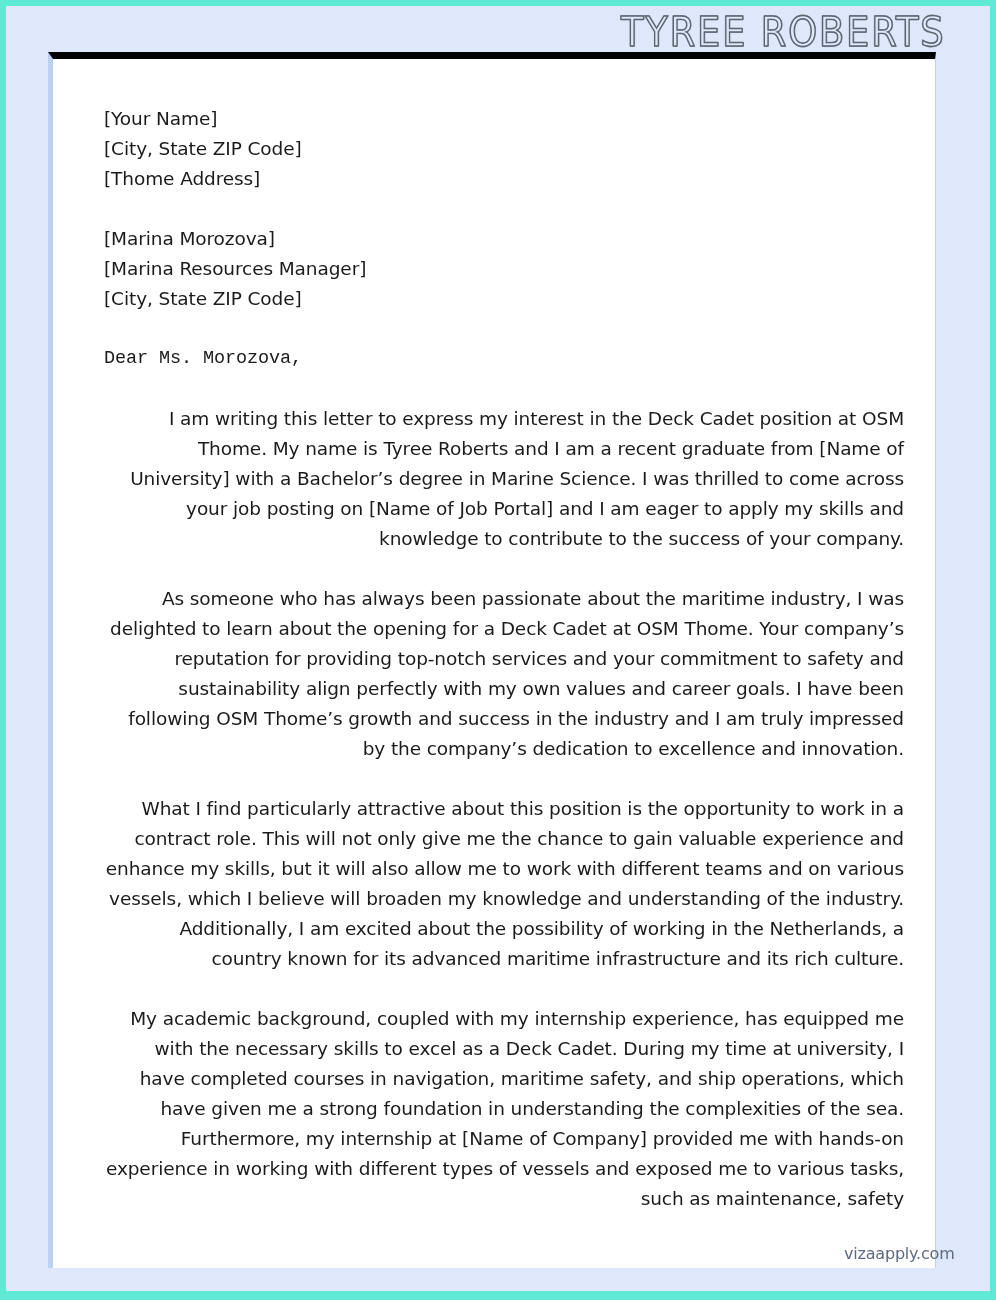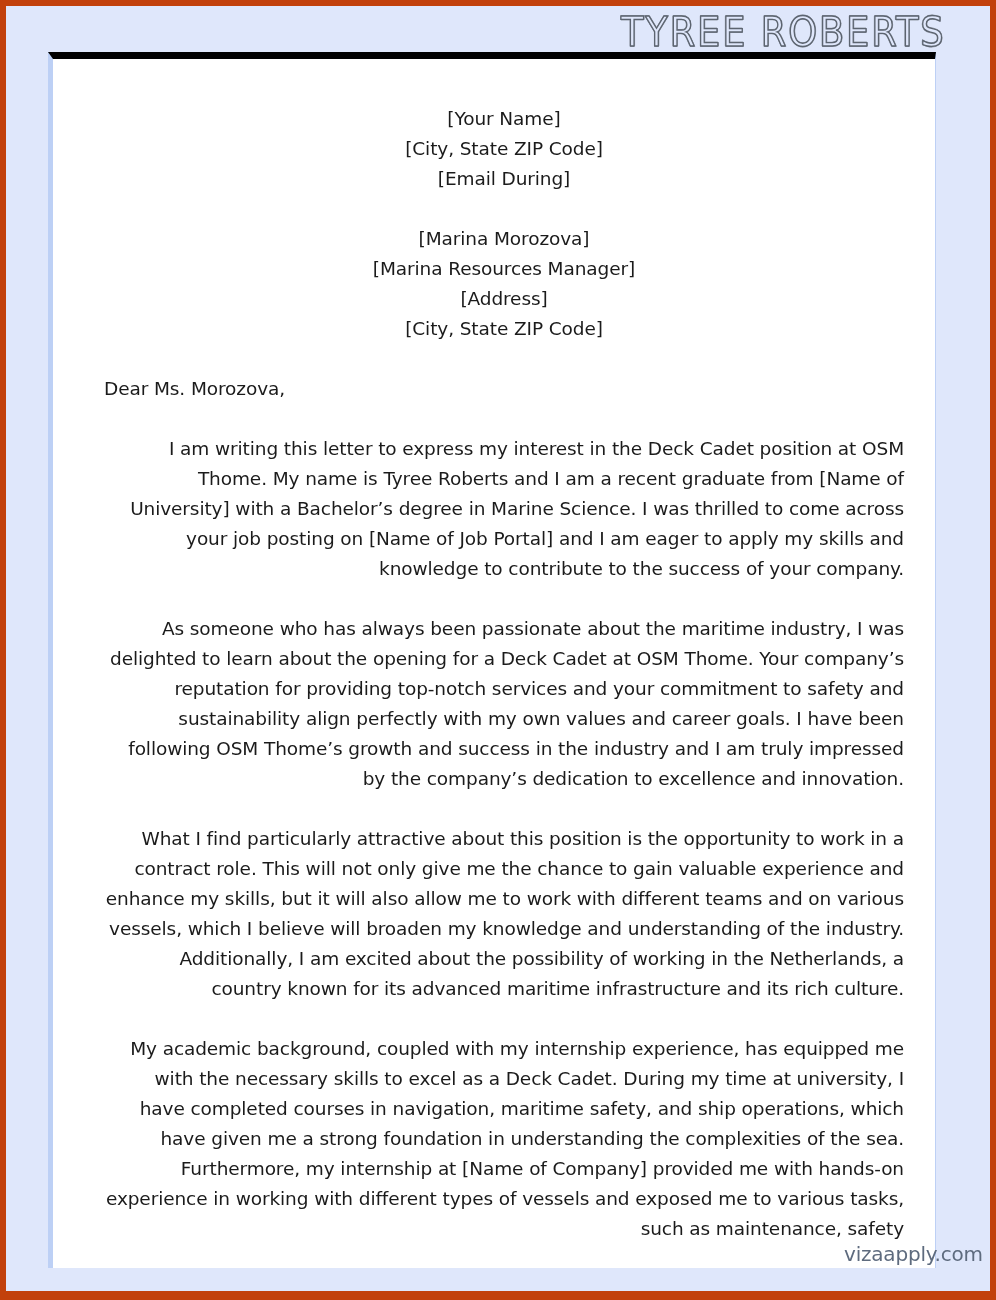--- a/index.html
+++ b/index.html
@@ -14,21 +14,21 @@
     overflow: hidden;
   }
 
   
   #page-frame {
     position: absolute;
     left: 0;
     top: 0;
     width: 996px;
     height: 1300px;
-    background: #c2410c;
+    background: #5eead4;
     box-sizing: border-box;
   }
   #page-canvas {
     position: absolute;
     left: 6px;
     top: 6px;
     width: 984px;
     height: 1285px;
     background: #dfe7fb;
     overflow: hidden;
@@ -85,41 +85,41 @@
     top: 98px;
     width: 800px;
     font-family: "DejaVu Sans", sans-serif;
     font-size: 18.5px;
     line-height: 30px;
     color: #1b1b1b;
     letter-spacing: -0.1px;
   }
   .addr-block {
     margin: 0 0 30px 0;
-    text-align: center;
   }
   .addr-line {
     display: block;
     white-space: nowrap;
   }
   .salutation {
     margin: 0 0 30px 0;
+    font-family: Liberation Mono, monospace;
   }
   .body-par {
     margin: 0 0 30px 0;
     text-align: right;
   }
 
   
   #watermark {
     position: absolute;
     left: 838px;
     top: 1239px;
     font-family: "DejaVu Sans", sans-serif;
-    font-size: 20px;
+    font-size: 16px;
     line-height: 18px;
     color: #5e6b7e;
     white-space: nowrap;
     letter-spacing: -0.2px;
   }
 </style>
 </head>
 <body>
 
 <div id="page-frame">
@@ -129,27 +129,26 @@
       <div id="doc-title">TYREE ROBERTS</div>
     </div>
 
     <div id="letter-sheet"></div>
 
     <div id="letter-body">
 
       <div class="addr-block">
         <span class="addr-line">[Your Name]</span>
         <span class="addr-line">[City, State ZIP Code]</span>
-        <span class="addr-line">[Email During]</span>
+        <span class="addr-line">[Thome Address]</span>
       </div>
 
       <div class="addr-block">
         <span class="addr-line">[Marina Morozova]</span>
         <span class="addr-line">[Marina Resources Manager]</span>
-        <span class="addr-line">[Address]</span>
         <span class="addr-line">[City, State ZIP Code]</span>
       </div>
 
       <p class="salutation">Dear Ms. Morozova,</p>
 
       <p class="body-par">I am writing this letter to express my interest in the Deck Cadet position at OSM Thome. My name is Tyree Roberts and I am a recent graduate from [Name of University] with a Bachelor’s degree in Marine Science. I was thrilled to come across your job posting on [Name of Job Portal] and I am eager to apply my skills and knowledge to contribute to the success of your company.</p>
       <p class="body-par">As someone who has always been passionate about the maritime industry, I was delighted to learn about the opening for a Deck Cadet at OSM Thome. Your company’s reputation for providing top-notch services and your commitment to safety and sustainability align perfectly with my own values and career goals. I have been following OSM Thome’s growth and success in the industry and I am truly impressed by the company’s dedication to excellence and innovation.</p>
       <p class="body-par">What I find particularly attractive about this position is the opportunity to work in a contract role. This will not only give me the chance to gain valuable experience and enhance my skills, but it will also allow me to work with different teams and on various vessels, which I believe will broaden my knowledge and understanding of the industry. Additionally, I am excited about the possibility of working in the Netherlands, a country known for its advanced maritime infrastructure and its rich culture.</p>
       <p class="body-par">My academic background, coupled with my internship experience, has equipped me with the necessary skills to excel as a Deck Cadet. During my time at university, I have completed courses in navigation, maritime safety, and ship operations, which have given me a strong foundation in understanding the complexities of the sea. Furthermore, my internship at [Name of Company] provided me with hands-on experience in working with different types of vessels and exposed me to various tasks, such as maintenance, safety</p>
     </div>

